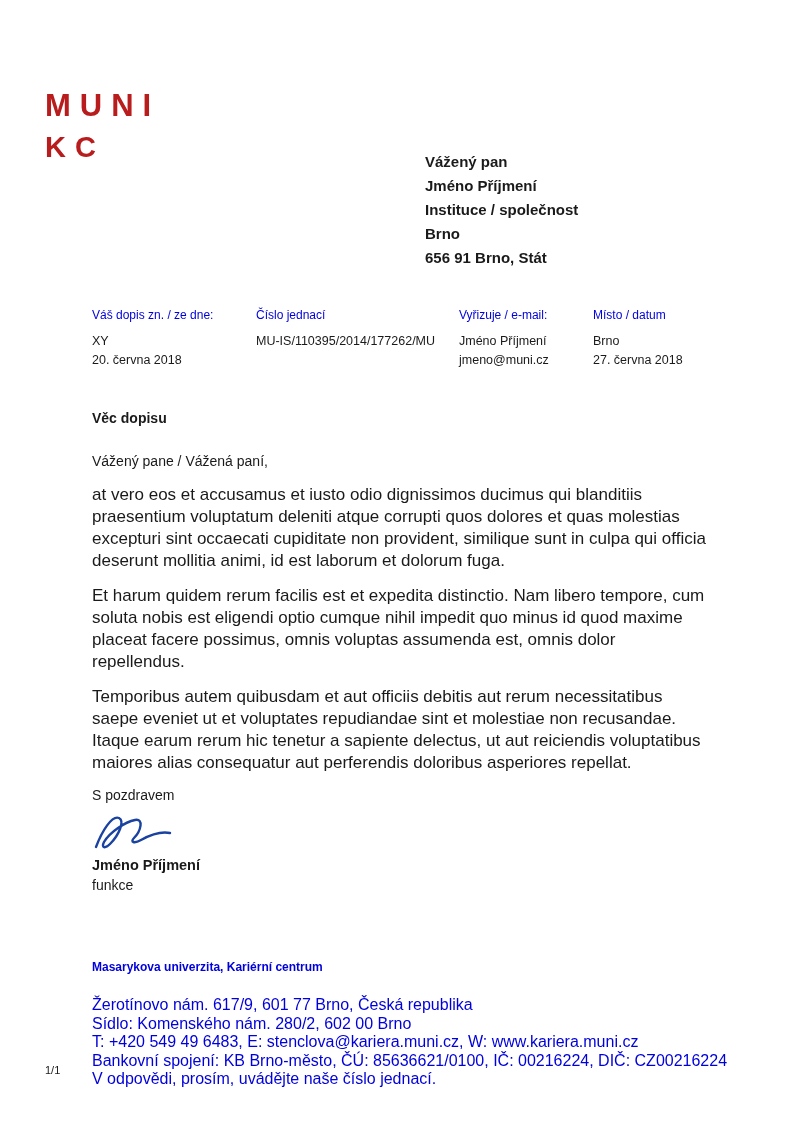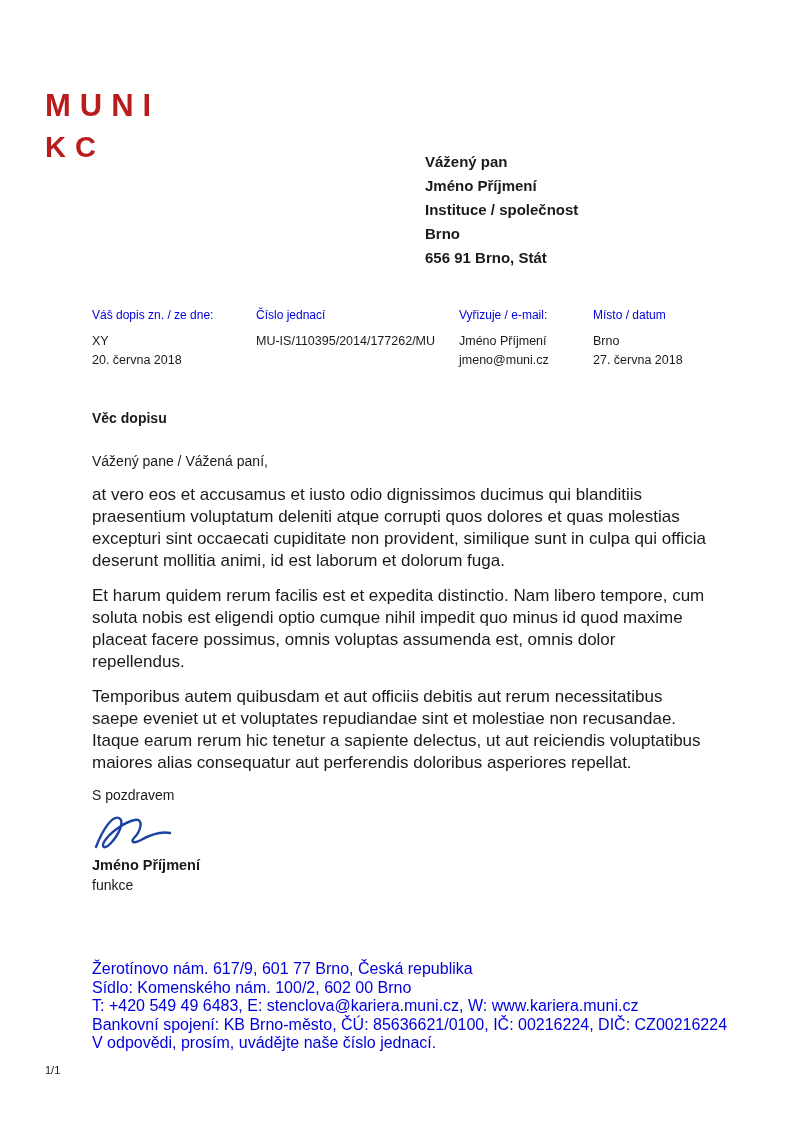--- a/index.html
+++ b/index.html
@@ -112,22 +112,23 @@
       <svg width="92" height="46" viewBox="0 0 92 46">
         <path class="sig-path" d="M4,38 C10,22 20,6 27,9 C33,12 27,26 18,35 C13,40 9,39 12,33 C18,23 33,13 43,11 C52,9 49,22 42,29 C38,33 42,35 49,31 C58,26 68,22 78,24"></path>
       </svg>
     </div>
 
     <div class="signer-name">Jméno Příjmení</div>
     <div class="signer-title">funkce</div>
   </div>
 
   <div class="footer">
+    <div class="footer-org">Masarykova univerzita, Kariérní centrum</div>
     <div class="footer-line">Žerotínovo nám. 617/9, 601 77 Brno, Česká republika</div>
-    <div class="footer-line">Sídlo: Komenského nám. 100/2, 602 00 Brno</div>
+    <div class="footer-line">Sídlo: Komenského nám. 280/2, 602 00 Brno</div>
     <div class="footer-line">T: +420 549 49 6483, E: stenclova@kariera.muni.cz, W: www.kariera.muni.cz</div>
     <div class="footer-line">Bankovní spojení: KB Brno-město, ČÚ: 85636621/0100, IČ: 00216224, DIČ: CZ00216224</div>
     <div class="footer-line">V odpovědi, prosím, uvádějte naše číslo jednací.</div>
   </div>
 
   <div class="page-number">1/1</div>
 
 </div>
 
 </body></html>

